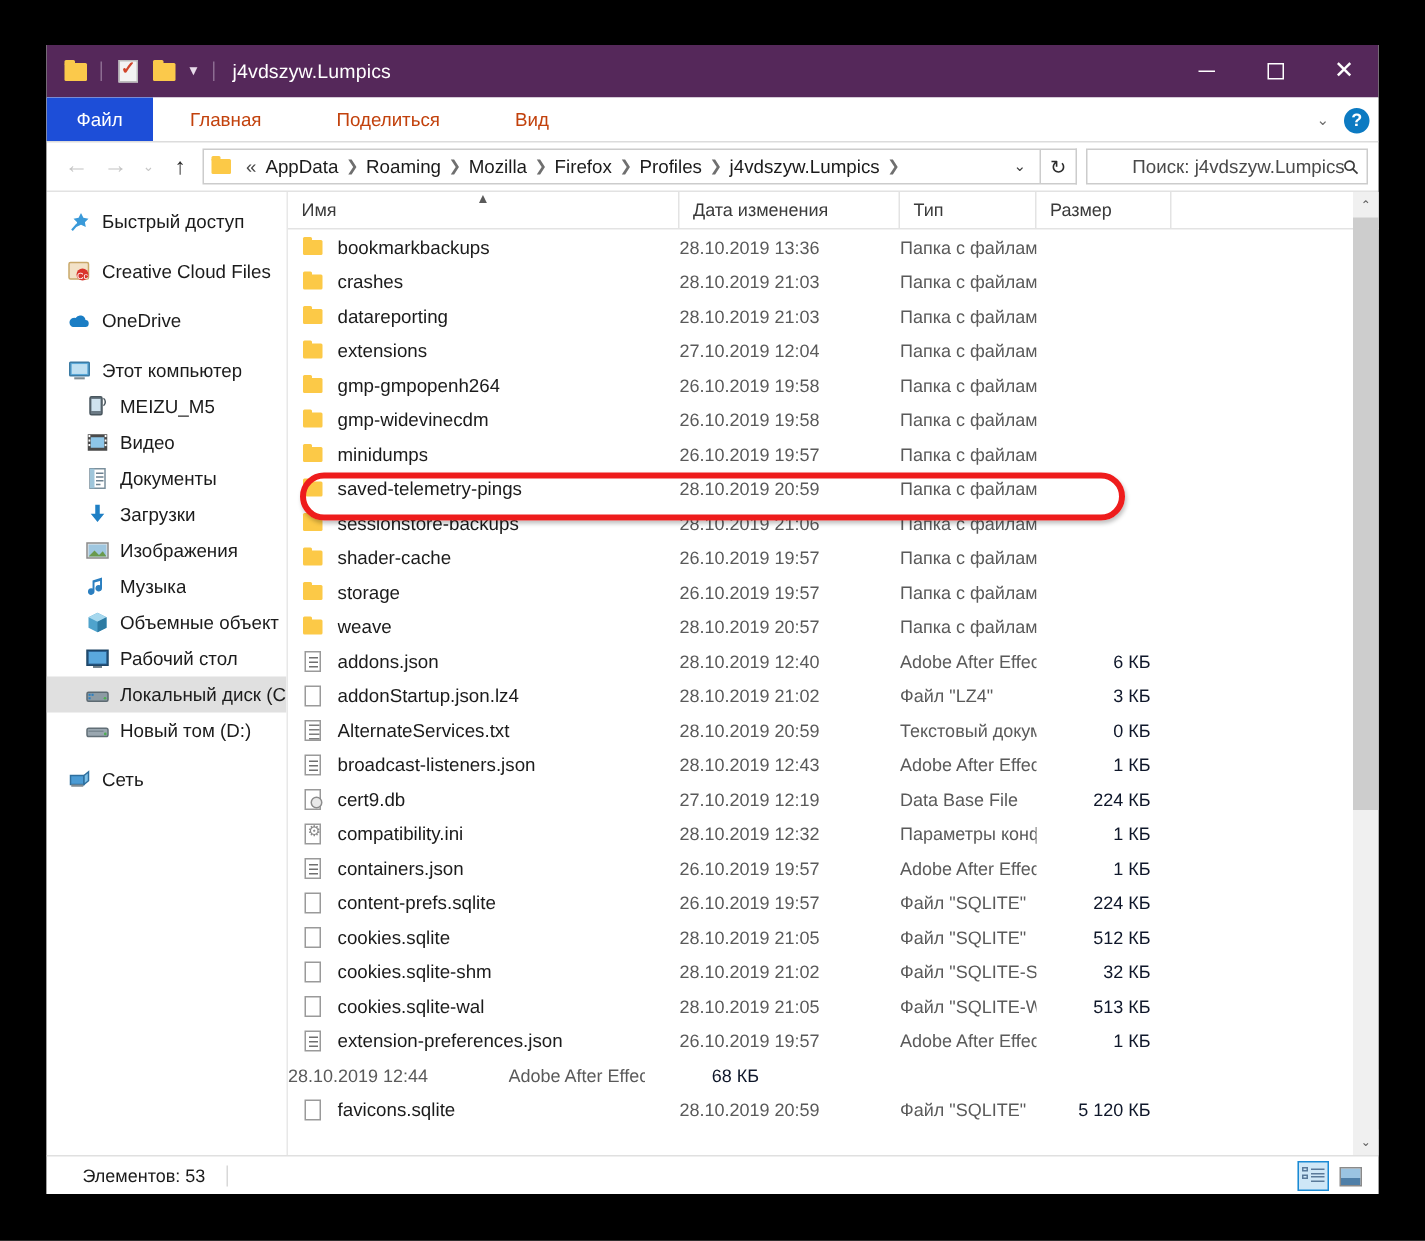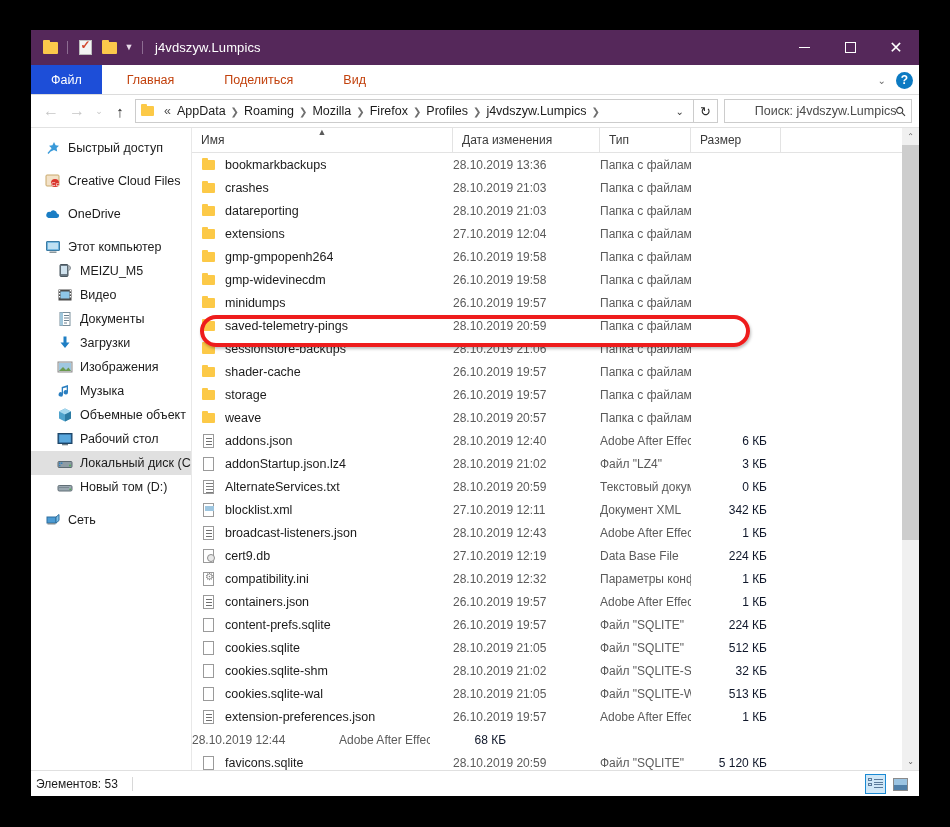--- a/index.html
+++ b/index.html
@@ -276,21 +276,21 @@
   .sb-track { flex: 1 1 auto; width: 17px; position: relative; }
   .sb-thumb {
     position: absolute; left: 0; top: 0; width: 17px; height: 65%;
     background: #cdcdcd;
   }
   
   .statusbar {
     height: 26px; flex: 0 0 26px;
     border-top: 1px solid #e0e0e0;
     display: flex; align-items: center;
-    padding-left: 5px;
+    padding-left: 24px;
     font-size: 12px; color: #1b1b1b;
     background: #ffffff;
     position: relative;
   }
   .status-sep { width: 1px; height: 14px; background: #d8d8d8; margin-left: 14px; }
   .view-btns {
     position: absolute; right: 8px; top: 0; height: 26px;
     display: flex; align-items: center; gap: 4px;
   }
   .vb {
@@ -738,31 +738,20 @@
                   </span>
                   <span class="fname">AlternateServices.txt</span>
                 </div>
                 <div class="cell c-date">28.10.2019 20:59</div>
                 <div class="cell c-type">Текстовый докум...</div>
                 <div class="cell c-size">0 КБ</div>
               </div>
               <div class="row">
                 <div class="cell c-name">
                   <span class="fi">
-                    <span class="fi-doc xml"></span>
-                  </span>
-                  <span class="fname">blocklist.xml</span>
-                </div>
-                <div class="cell c-date">27.10.2019 12:11</div>
-                <div class="cell c-type">Документ XML</div>
-                <div class="cell c-size">342 КБ</div>
-              </div>
-              <div class="row">
-                <div class="cell c-name">
-                  <span class="fi">
                     <span class="fi-doc json"></span>
                   </span>
                   <span class="fname">broadcast-listeners.json</span>
                 </div>
                 <div class="cell c-date">28.10.2019 12:43</div>
                 <div class="cell c-type">Adobe After Effect...</div>
                 <div class="cell c-size">1 КБ</div>
               </div>
               <div class="row">
                 <div class="cell c-name">

